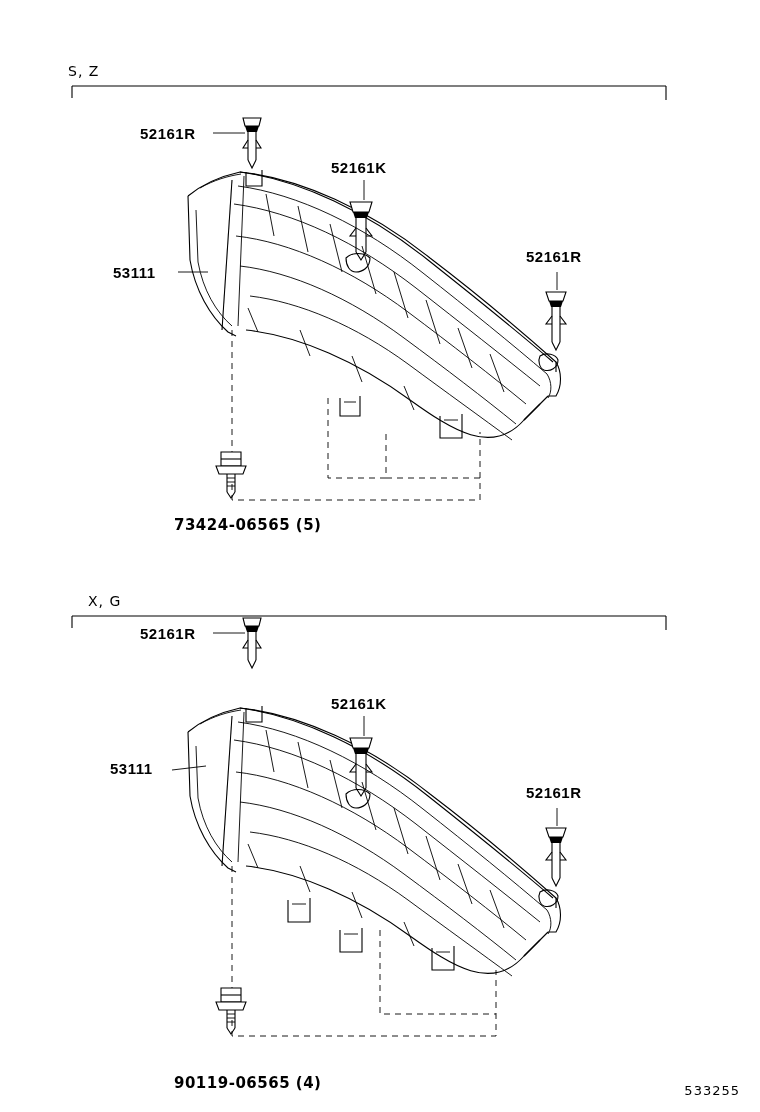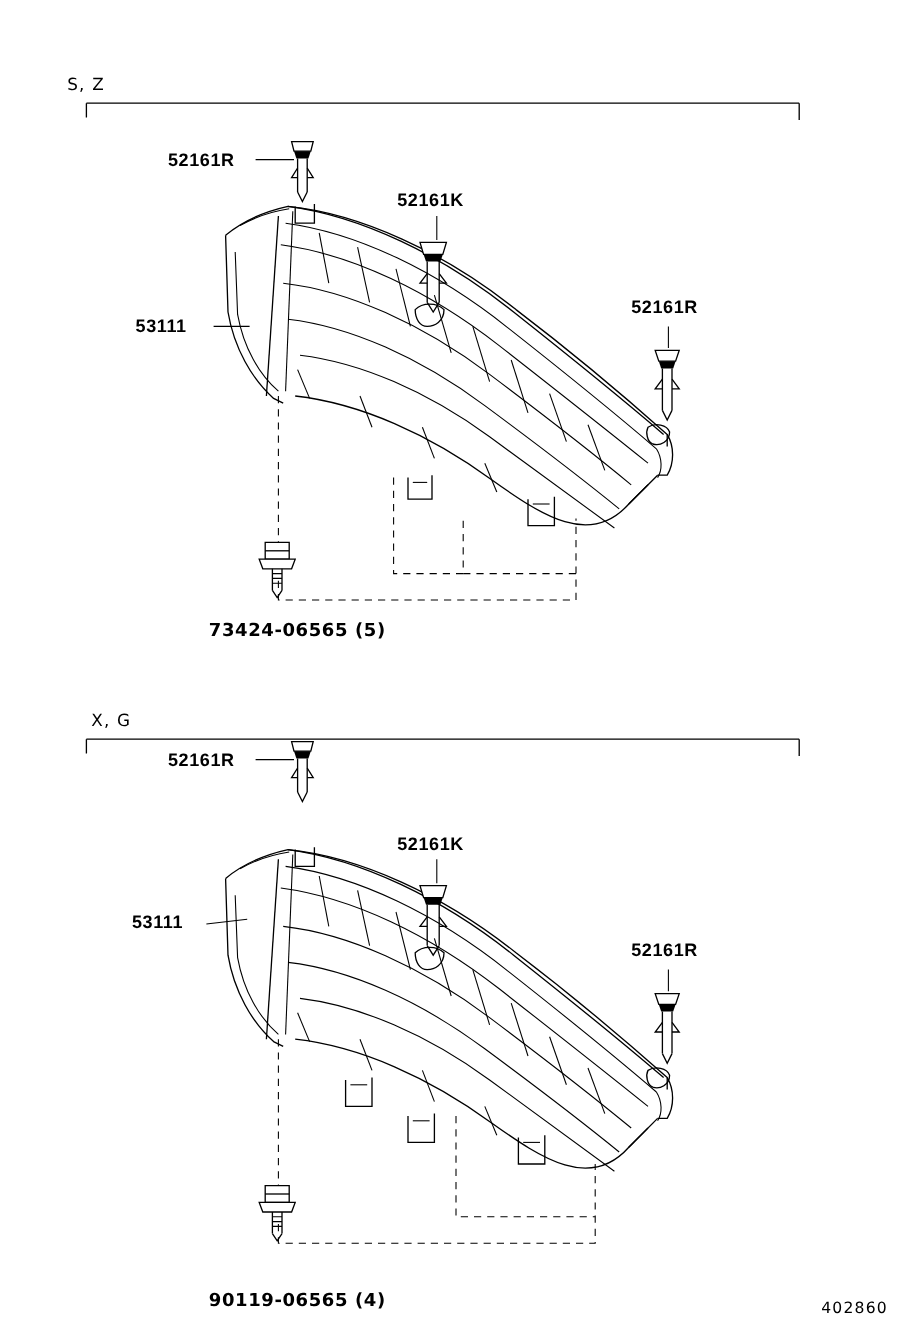--- a/index.html
+++ b/index.html
@@ -71,21 +71,21 @@
   .fillw { fill: #ffffff; stroke: #000; stroke-width: 1.1; }
   .fillk { fill: #000000; stroke: none; }
 </style>
 </head>
 <body>
 
 <div class="page">
 
   <div class="panel" id="panel-top">
 
-    <div class="group-label" style="left:56px; top:63px;">S, Z</div>
+    <div class="group-label" style="left:68px; top:63px;">S, Z</div>
 
     <svg class="art" width="760" height="570" viewBox="0 0 760 570">
 
       <path class="ln" d="M72 86 L72 98 M72 86 L666 86 M666 86 L666 100"></path>
 
       <path class="ln" d="M188 196 C 205 182, 222 176, 240 172
                            C 300 178, 370 210, 430 258
                            C 480 296, 520 330, 556 362
                            L 556 372"></path>
 
@@ -190,21 +190,21 @@
 
     <div class="callout" style="left:526px; top:248px;">52161R</div>
 
     <div class="callout" style="left:113px; top:264px;">53111</div>
 
     <div class="bolt-label" style="left:174px; top:516px;">73424-06565 (5)</div>
   </div>
 
   <div class="panel" id="panel-bottom">
 
-    <div class="group-label" style="left:76px; top:23px;text-align:right;">X, G</div>
+    <div class="group-label" style="left:88px; top:23px;text-align:right;">X, G</div>
 
     <svg class="art" width="760" height="542" viewBox="0 0 760 542">
 
       <path class="ln" d="M72 46 L72 58 M72 46 L666 46 M666 46 L666 60"></path>
 
       <path class="ln" d="M188 162 C 205 148, 222 142, 240 138
                            C 300 144, 370 176, 430 224
                            C 480 262, 520 296, 556 328
                            L 556 338"></path>
       <path class="ln" d="M188 162 L 190 226 C 195 256, 210 282, 228 298
@@ -307,15 +307,15 @@
 
     <div class="callout" style="left:331px; top:125px;">52161K</div>
 
     <div class="callout" style="left:526px; top:214px;">52161R</div>
 
     <div class="callout" style="left:110px; top:190px;">53111</div>
 
     <div class="bolt-label" style="left:174px; top:504px;">90119-06565 (4)</div>
   </div>
 
-  <div class="figure-id">402860</div>
+  <div class="figure-id">533255</div>
 
 </div>
 
 </body></html>

